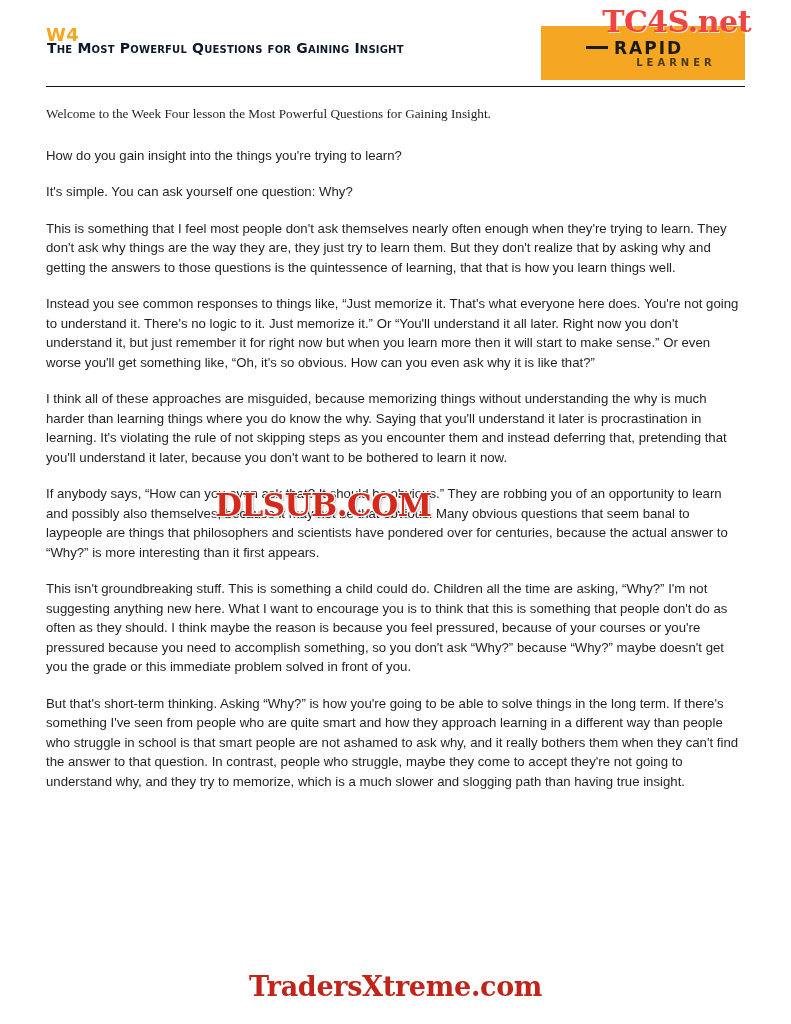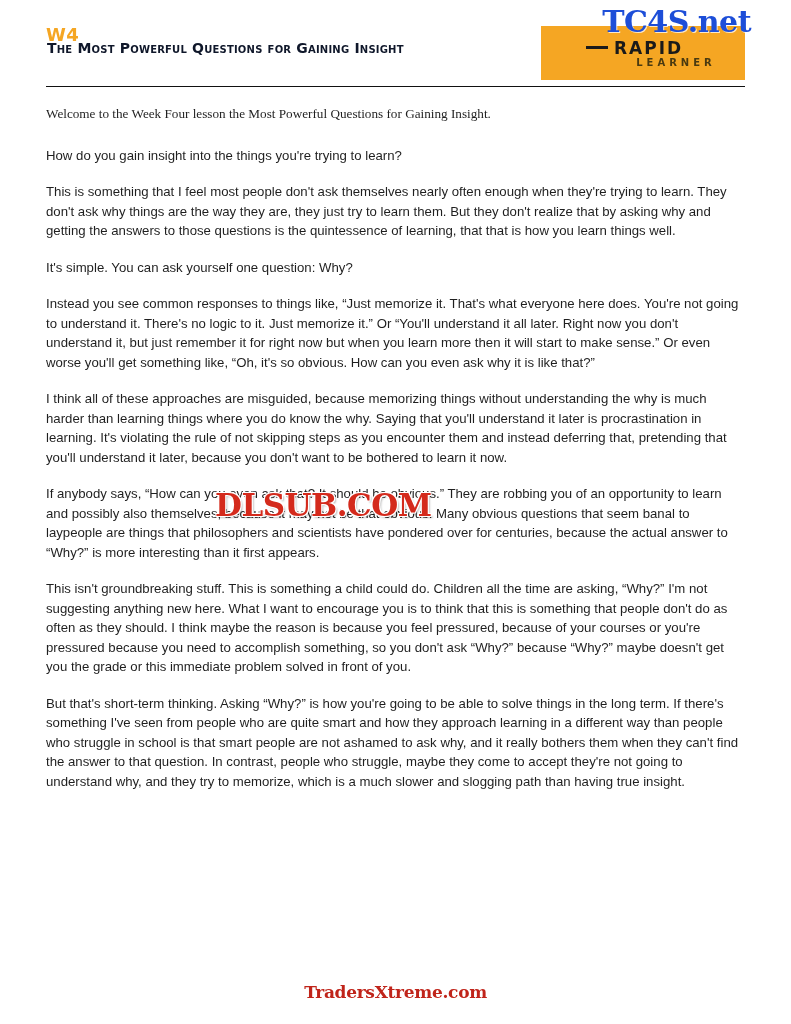--- a/index.html
+++ b/index.html
@@ -103,21 +103,21 @@
     color: #4a3a10;
     margin-left: 33px;
   }
   .site-stamp {
     position: absolute;
     right: 40px;
     top: 4px;
     font-family: "DejaVu Serif", serif;
     font-weight: bold;
     font-size: 30px;
-    color: #1d4ed8;
+    color: #ef4444;
     letter-spacing: -0.5px;
     text-shadow: 1px 1px 0 rgba(255,255,255,0.75);
   }
 
   
   .content {
     position: absolute;
     left: 46px;
     top: 104px;
     width: 700px;
@@ -157,21 +157,21 @@
     pointer-events: none;
   }
   .footer-stamp {
     position: absolute;
     left: 0;
     right: 0;
     bottom: 22px;
     text-align: center;
     font-family: "DejaVu Serif", serif;
     font-weight: bold;
-    font-size: 17px;
+    font-size: 27px;
     color: #c0241a;
     letter-spacing: -0.3px;
     text-shadow:
       -1px -1px 0 #ffffff,
       1px -1px 0 #ffffff,
       -1px 1px 0 #ffffff,
       1px 1px 0 #ffffff;
   }
 </style>
 </head>
@@ -188,22 +188,22 @@
       <div class="logo-learner">LEARNER</div>
     </div>
     <div class="site-stamp">TC4S.net</div>
 
     <div class="header-rule"></div>
   </div>
 
   <div class="content">
     <p class="para first">Welcome to the Week Four lesson the Most Powerful Questions for Gaining Insight.</p>
     <p class="para">How do you gain insight into the things you're trying to learn?</p>
+    <p class="para">It's simple. You can ask yourself one question: Why?</p>
     <p class="para">This is something that I feel most people don't ask themselves nearly often enough when they're trying to learn. They don't ask why things are the way they are, they just try to learn them. But they don't realize that by asking why and getting the answers to those questions is the quintessence of learning, that that is how you learn things well.</p>
-    <p class="para">It's simple. You can ask yourself one question: Why?</p>
     <p class="para">Instead you see common responses to things like, “Just memorize it. That's what everyone here does. You're not going to understand it. There's no logic to it. Just memorize it.” Or “You'll understand it all later. Right now you don't understand it, but just remember it for right now but when you learn more then it will start to make sense.” Or even worse you'll get something like, “Oh, it's so obvious. How can you even ask why it is like that?”</p>
     <p class="para">I think all of these approaches are misguided, because memorizing things without understanding the why is much harder than learning things where you do know the why. Saying that you'll understand it later is procrastination in learning. It's violating the rule of not skipping steps as you encounter them and instead deferring that, pretending that you'll understand it later, because you don't want to be bothered to learn it now.</p>
     <p class="para">If anybody says, “How can you even ask that? It should be obvious.” They are robbing you of an opportunity to learn and possibly also themselves, because it may not be that obvious. Many obvious questions that seem banal to laypeople are things that philosophers and scientists have pondered over for centuries, because the actual answer to “Why?” is more interesting than it first appears.</p>
     <p class="para">This isn't groundbreaking stuff. This is something a child could do. Children all the time are asking, “Why?” I'm not suggesting anything new here. What I want to encourage you is to think that this is something that people don't do as often as they should. I think maybe the reason is because you feel pressured, because of your courses or you're pressured because you need to accomplish something, so you don't ask “Why?” because “Why?” maybe doesn't get you the grade or this immediate problem solved in front of you.</p>
     <p class="para">But that's short-term thinking. Asking “Why?” is how you're going to be able to solve things in the long term. If there's something I've seen from people who are quite smart and how they approach learning in a different way than people who struggle in school is that smart people are not ashamed to ask why, and it really bothers them when they can't find the answer to that question. In contrast, people who struggle, maybe they come to accept they're not going to understand why, and they try to memorize, which is a much slower and slogging path than having true insight.</p>
   </div>
 
   <div class="watermark-center">DLSUB.COM</div>
   <div class="footer-stamp">TradersXtreme.com</div>
 

